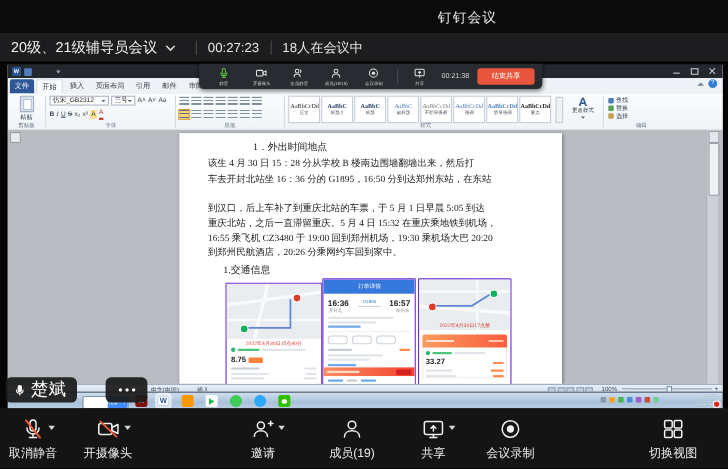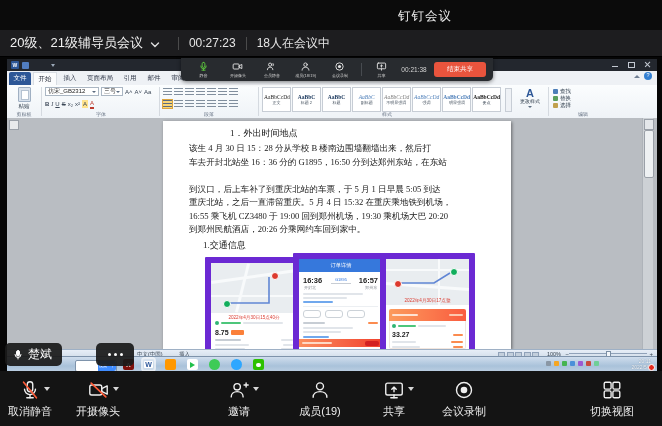--- a/index.html
+++ b/index.html
@@ -75,21 +75,21 @@
   .ruler-box{position:absolute;left:2px;top:2px;width:8px;height:8px;background:#e8eaec;border:1px solid #9aa0a8;}
   .page{position:absolute;left:156px;top:3px;width:348px;height:228px;background:#fff;box-shadow:1px 1px 3px rgba(0,0,0,.45);overflow:hidden;}
   .doc-h1{position:absolute;left:40px;top:6px;font-size:9px;color:#151515;font-family:"Liberation Serif",serif;white-space:nowrap;margin-left:27px;}
   .doc-line{position:absolute;left:26px;width:300px;font-size:8.6px;color:#1a1a1a;font-family:"Liberation Serif",serif;white-space:nowrap;}
   .doc-h2{position:absolute;left:40px;top:118px;font-size:9px;color:#151515;font-family:"Liberation Serif",serif;white-space:nowrap;}
   .vsb{position:absolute;right:4px;top:0;width:10px;height:231px;background:#cdd1d5;border-left:1px solid #aeb3b9;}
   .vsb-thumb{position:absolute;left:1px;top:12px;width:8px;height:46px;background:#eef1f3;border:1px solid #9aa0a8;border-radius:2px;}
   .vsb-up{position:absolute;left:1px;top:1px;width:8px;height:9px;background:#e4e7ea;border:1px solid #9aa0a8;}
 
   
-  .shot{position:absolute;background:#fff;border:6px solid #6d28d9;overflow:hidden;border-radius:1px;}
+  .shot{position:absolute;background:#fff;border:1px solid #6d28d9;overflow:hidden;border-radius:1px;}
   .map{position:relative;background:#e9edf0;overflow:hidden;}
   .road{position:absolute;background:#f8fafb;}
   .pin{position:absolute;width:6px;height:6px;border-radius:50%;}
   .pin.green{background:#0cb05a;border:1px solid #fff;}
   .pin.red{background:#e2382b;border:1px solid #fff;}
   .stamp{position:absolute;width:100%;text-align:center;font-size:5px;color:#e03a2f;white-space:nowrap;transform:scale(.92);}
   .bar{background:#c7cdd4;height:2px;border-radius:1px;}
   .bar.lt{background:#e1e5ea;} .bar.or{background:#ff8a4c;} .bar.bl{background:#6ea8f0;} .bar.gn{background:#49c779;}
   .price{font-size:7px;font-weight:bold;color:#222;}
   .tag-orange{display:inline-block;width:13px;height:5px;background:#ff7f36;border-radius:1px;margin-left:2px;}
@@ -129,21 +129,21 @@
   .st-item{display:flex;flex-direction:column;align-items:center;width:31px;}
   .st-item svg{display:block;}
   .st-lb{font-size:4.5px;color:#c9c9c9;white-space:nowrap;transform:scale(.9);margin-top:0.5px;}
   .st-div{width:1px;height:13px;background:#474b50;margin:0 3px;}
   .st-timer{font-size:6.5px;color:#d4d4d4;width:34px;text-align:center;}
   .end-btn{width:52px;height:15px;background:#e9543d;border-radius:3px;color:#fff;font-size:6.5px;display:flex;align-items:center;justify-content:center;white-space:nowrap;}
 
   
   .pill{position:absolute;top:286px;height:23px;background:rgba(26,26,26,.93);border-radius:5px;display:flex;align-items:center;z-index:9;}
   .pill-name{left:5px;padding:0 10px 0 7px;gap:4px;}
-  .pill-name span{font-size:12px;color:#fff;}
+  .pill-name span{font-size:16px;color:#fff;}
   .pill-more{left:96px;width:38px;justify-content:center;}
   .dots{display:flex;gap:3px;}
   .dots i{width:3px;height:3px;border-radius:50%;background:#fff;display:block;}
 
   
   .toolbar{position:absolute;left:0;top:371px;width:662px;height:55px;background:#141414;}
   .btn{position:absolute;top:7px;width:70px;display:flex;flex-direction:column;align-items:center;cursor:pointer;}
   .iconwrap{position:relative;height:23px;display:flex;align-items:center;}
   .btn-lbl{margin-top:3px;font-size:11px;color:#ececec;white-space:nowrap;}
   .caret{position:absolute;right:-9px;top:9px;width:0;height:0;border-left:3.5px solid transparent;border-right:3.5px solid transparent;border-top:4px solid #d6d6d6;}

